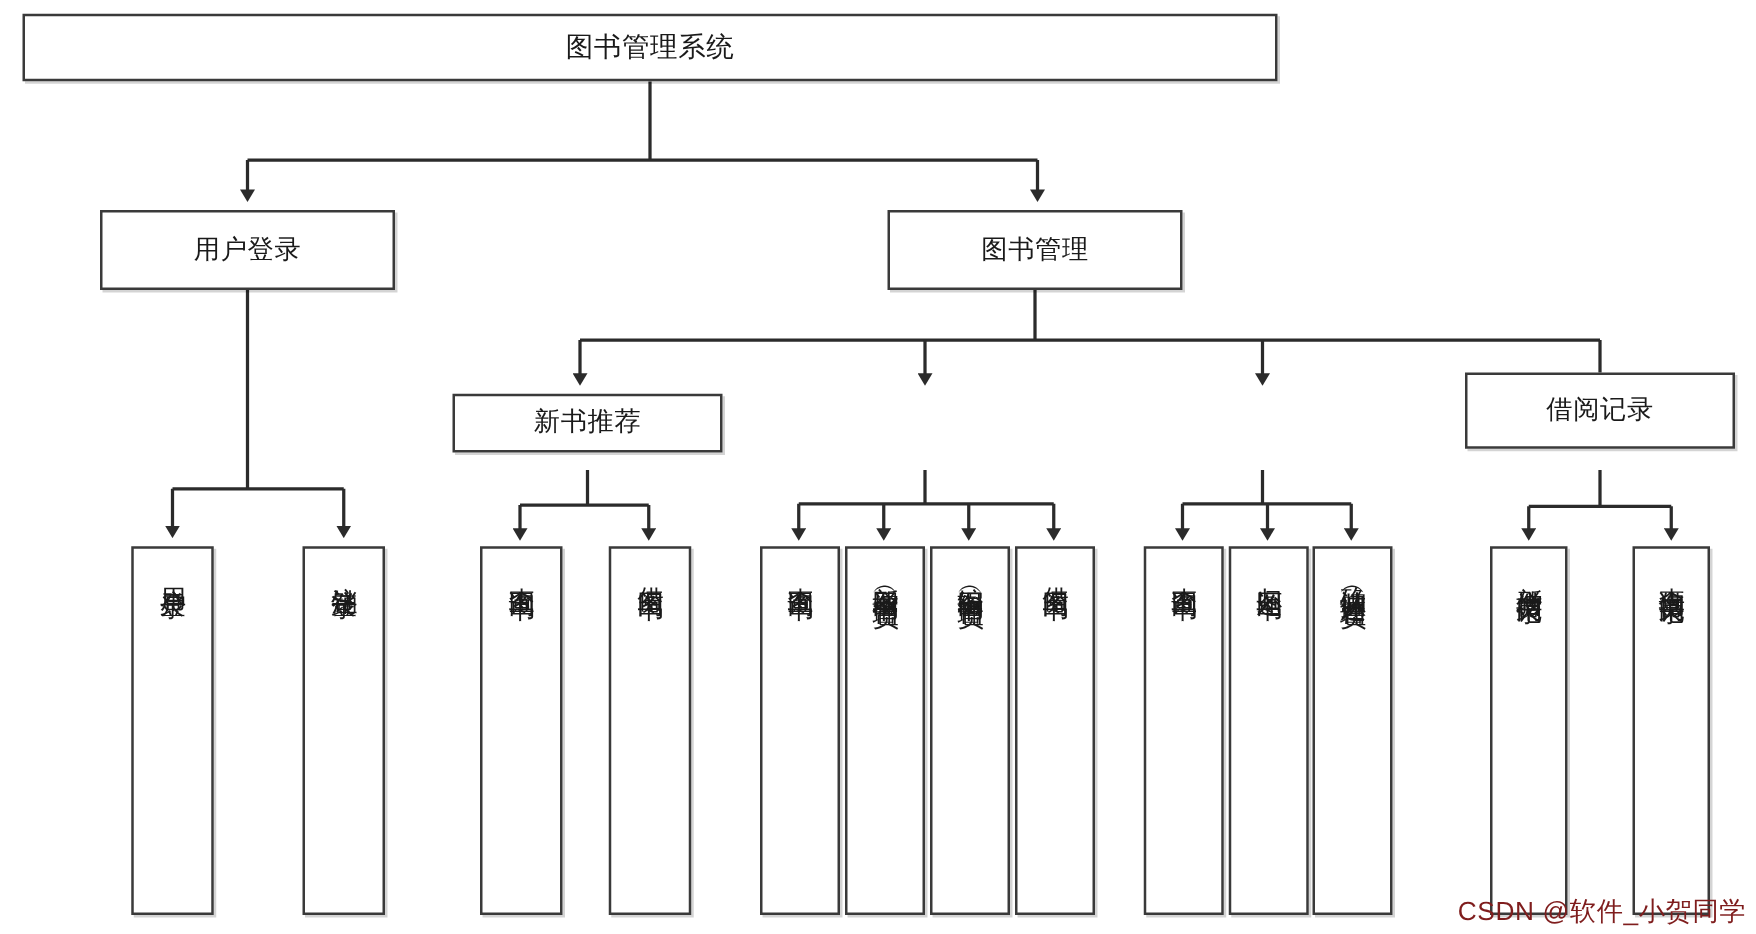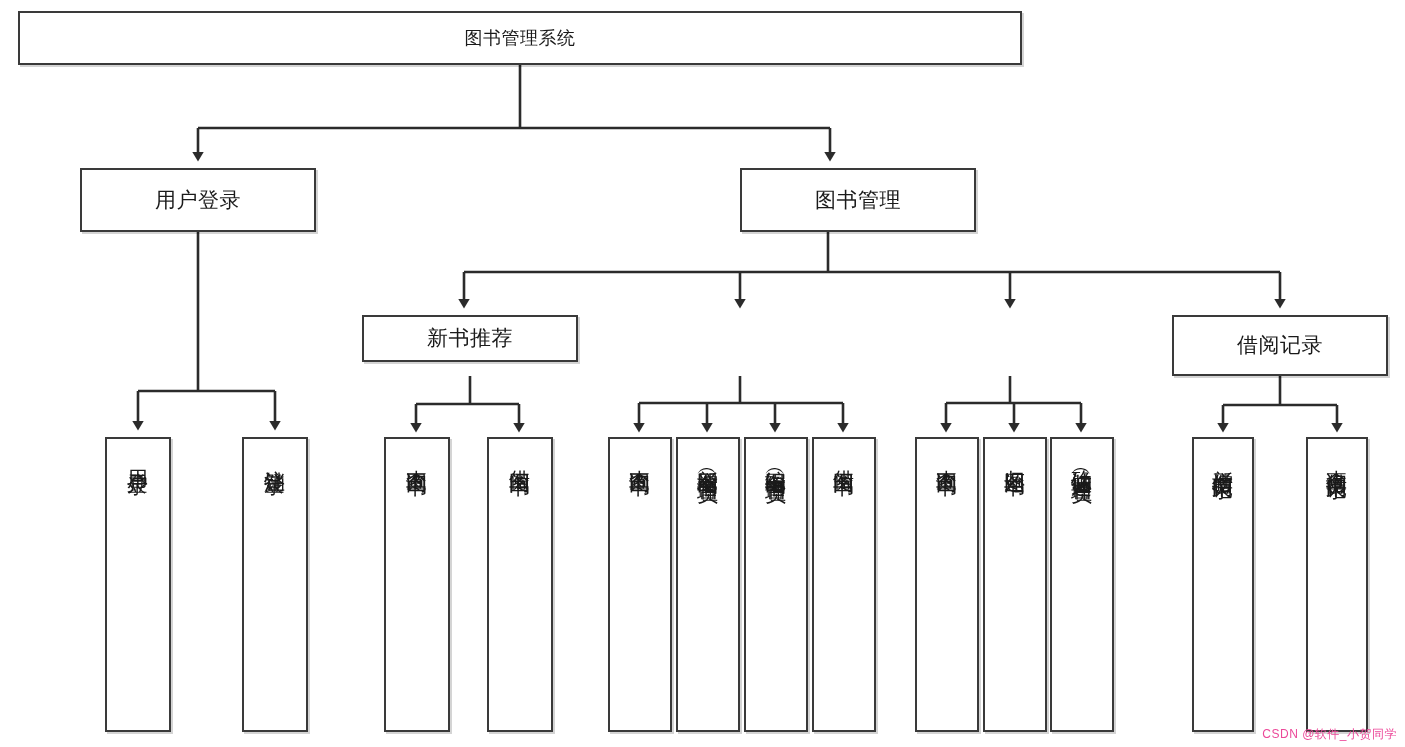--- a/index.html
+++ b/index.html
@@ -48,27 +48,27 @@
     padding-top: 14px;
   }
   .node.leaf .label {
     writing-mode: vertical-rl;
     text-orientation: upright;
     font-size: 21px;
     letter-spacing: 2px;
     line-height: 1;
     white-space: nowrap;
   }
-  .node.root .label { font-size: 18px; }
+  .node.root .label { font-size: 22px; }
   .watermark {
     position: absolute;
     right: 8px;
     bottom: 4px;
-    font-size: 12px;
-    color: #ec4899;
+    font-size: 21px;
+    color: #7f1d1d;
     letter-spacing: 0.5px;
     white-space: nowrap;
     user-select: none;
   }
 </style>
 </head>
 <body>
 
 <div id="canvas">
 
@@ -122,28 +122,28 @@
     </g>
   </svg>
 
   <div class="node root" style="left:18px; top:11px; width:1004px; height:54px;">
     <span class="label">图书管理系统</span>
   </div>
 
   <div class="node" style="left:80px; top:168px; width:236px; height:64px;">
     <span class="label">用户登录</span>
   </div>
-  <div class="node" style="left:710px; top:168px; width:236px; height:64px;margin-left:30px;">
+  <div class="node" style="left:710px; top:168px; width:236px; height:64px;">
     <span class="label">图书管理</span>
   </div>
 
   <div class="node" style="left:362px; top:315px; width:216px; height:47px;">
     <span class="label">新书推荐</span>
   </div>
-  <div class="node" style="left:1172px; top:315px; width:216px; height:61px;">
+  <div class="node" style="left:1172px; top:298px; width:216px; height:61px;">
     <span class="label">借阅记录</span>
   </div>
 
   <div class="node leaf" style="left:105px; top:437px; width:66px; height:295px;">
     <span class="label">用户登录</span>
   </div>
   <div class="node leaf" style="left:242px; top:437px; width:66px; height:295px;">
     <span class="label">注销登录</span>
   </div>
 

